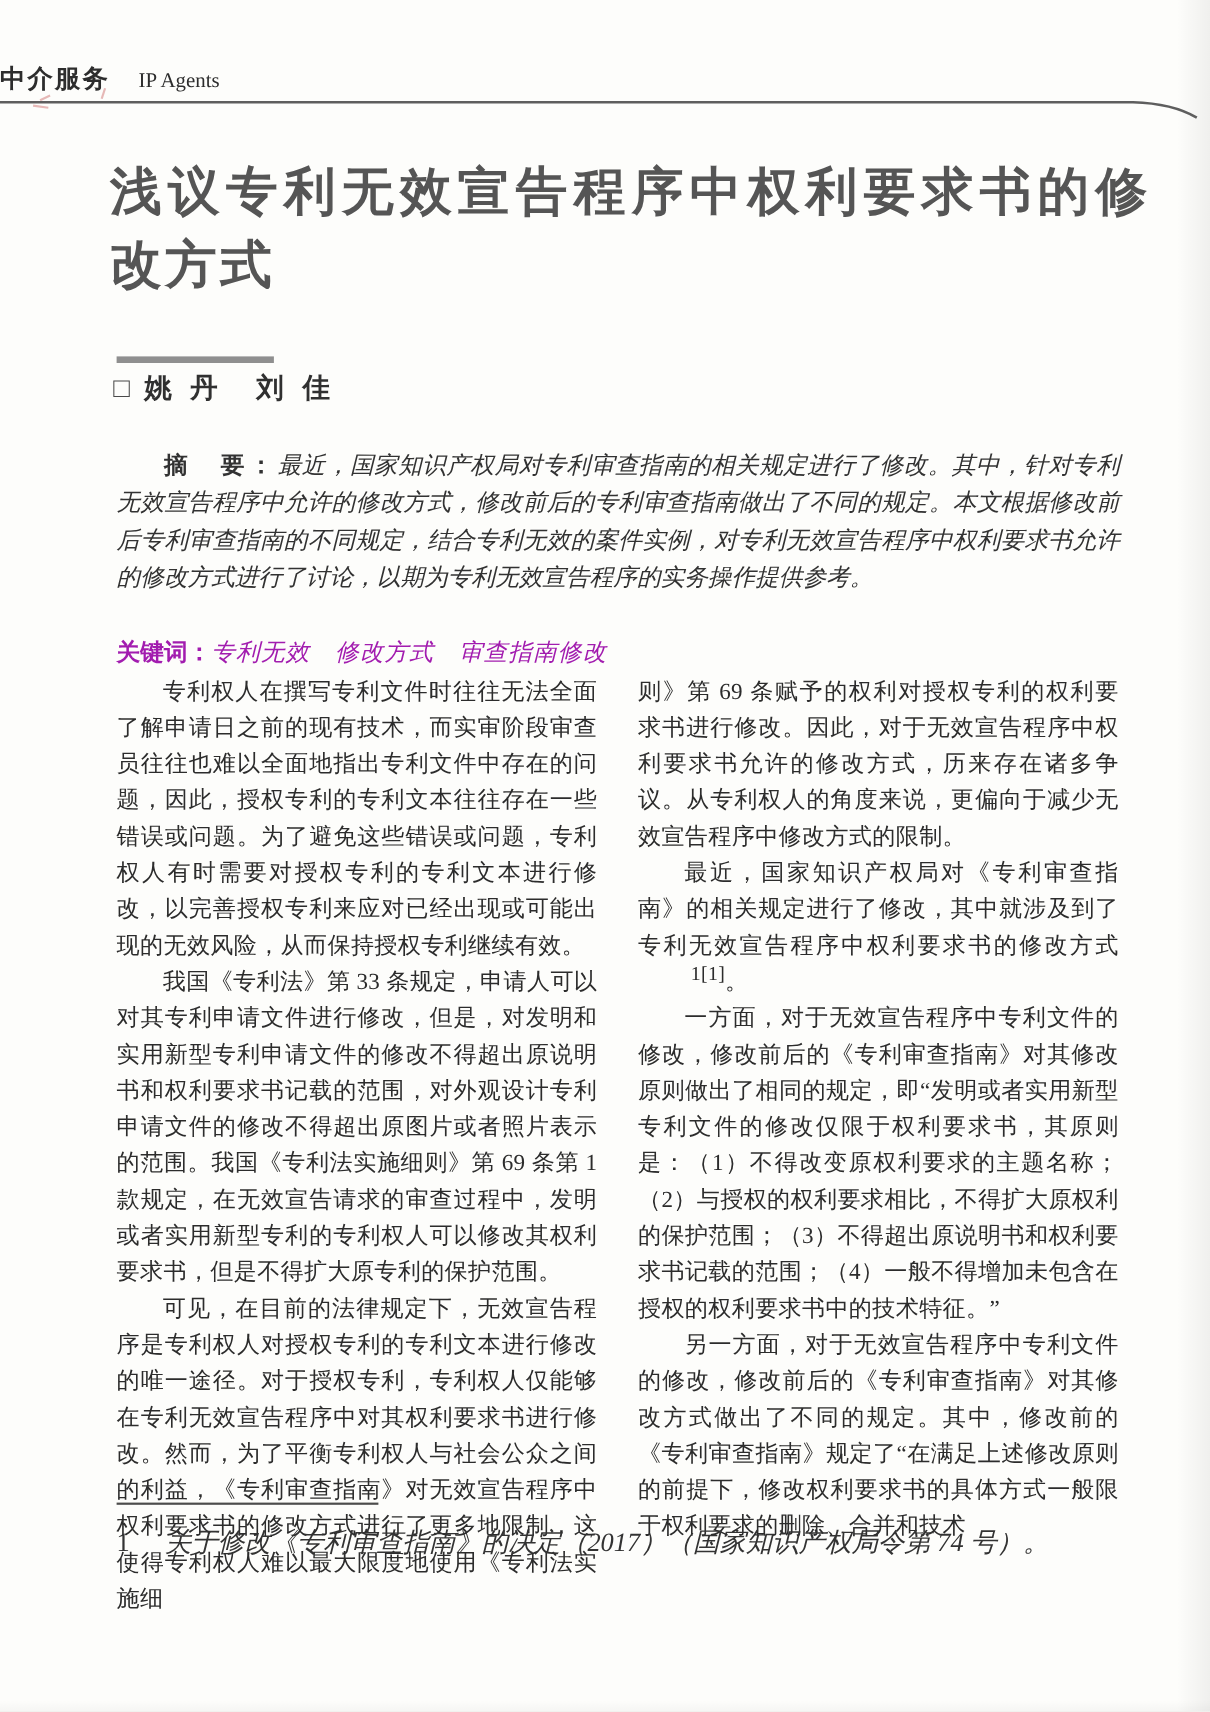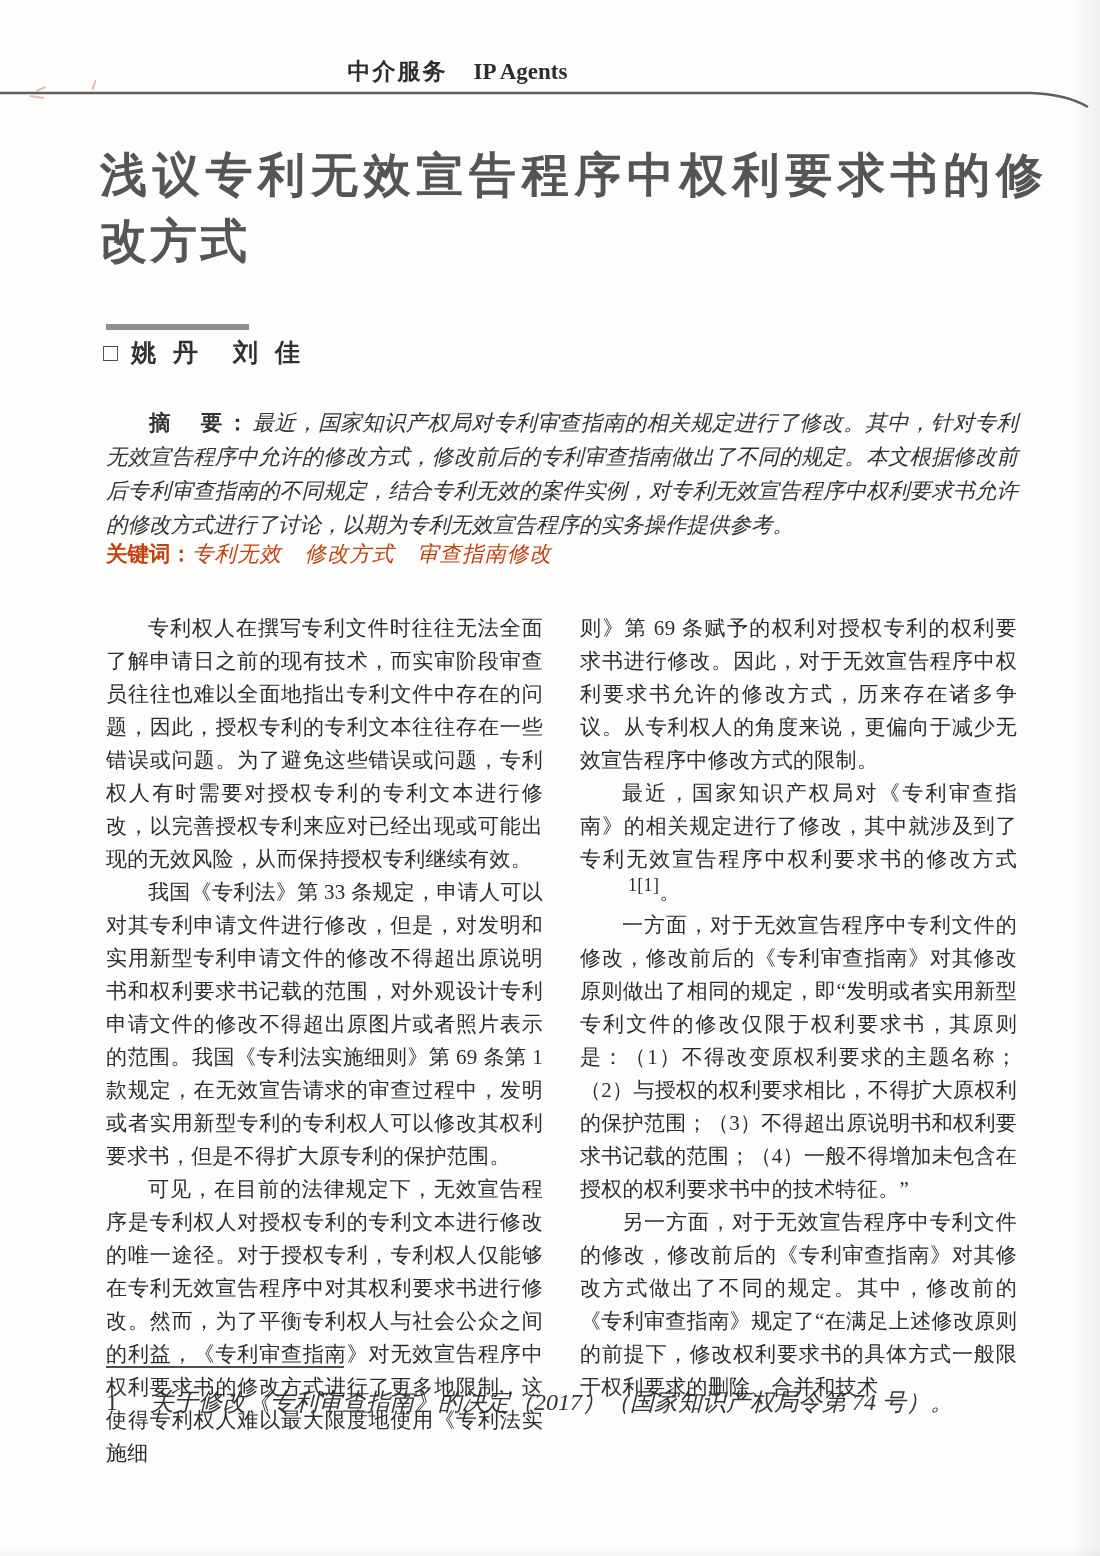--- a/index.html
+++ b/index.html
@@ -17,48 +17,48 @@
     background:linear-gradient(to right,rgba(0,0,0,0),rgba(0,0,0,0.055));}
   .scan-shade-bottom{position:absolute;left:0;right:0;bottom:0;height:10px;
     background:linear-gradient(to bottom,rgba(0,0,0,0),rgba(0,0,0,0.03));}
   
   .red-mark{position:absolute;background:rgba(195,80,80,.40);}
   .red-mark.m1{left:36px;top:88px;width:10px;height:2px;transform:rotate(-25deg);}
   .red-mark.m2{left:30px;top:96px;width:14px;height:2px;transform:rotate(8deg);}
   .red-mark.m3{left:93px;top:80px;width:2px;height:10px;transform:rotate(18deg);}
 
   
-  .header{position:absolute;left:0;top:56px;width:915px;text-align:center;}
+  .header{position:absolute;left:0;top:56px;width:915px;text-align:left;}
   .header-inner{display:inline-flex;align-items:baseline;gap:26px;}
   .header-cn{font-family:"Liberation Sans","DejaVu Sans",sans-serif;
     font-weight:700;font-size:23px;color:#2d2d2d;letter-spacing:2px;}
   .header-en{font-family:"Liberation Serif","DejaVu Serif",serif;
-    font-weight:700;font-size:23px;color:#2d2d2d;}
+    font-weight:400;font-size:19px;color:#2d2d2d;}
   .header-rule{position:absolute;left:0;top:90px;width:1096px;height:20px;}
 
   
   .title{position:absolute;left:100px;top:142px;width:946px;
     font-size:47px;line-height:66px;font-weight:700;color:#555;
     letter-spacing:3px;text-align:justify;}
 
   
   .author-bar{position:absolute;left:106px;top:324px;width:143px;height:6px;background:#8f8f8f;}
   .authors{position:absolute;left:103px;top:336px;
     font-family:"Liberation Sans","DejaVu Sans",sans-serif;
     font-weight:700;font-size:25px;color:#303030;letter-spacing:5px;}
   .author-marker{font-weight:400;color:#4a4a4a;margin-right:8px;}
 
   
   .abstract{position:absolute;left:106px;top:406px;width:912px;
     font-size:21.5px;line-height:34px;text-align:justify;
     font-style:italic;color:#323232;text-indent:2em;}
   .abstract .label{font-style:normal;font-weight:700;
     font-family:Liberation Serif, serif;letter-spacing:4px;margin-top:35px;}
-  .keywords{position:absolute;left:106px;top:539px;width:912px;
-    font-size:21.5px;color:#c2410c;}
+  .keywords{position:absolute;left:106px;top:578px;width:912px;
+    font-size:21.5px;color:#a21caf;}
   .keywords .label{font-weight:700;font-style:normal;
     font-family:"Liberation Sans","DejaVu Sans",sans-serif;}
   .keywords .terms{font-style:italic;letter-spacing:1px;}
 
   
   .col{position:absolute;top:612px;width:437px;
     font-size:21px;line-height:33px;text-align:justify;color:#2c2c2c;
     letter-spacing:0.3px;}
   .col-left{left:106px;}
   .col-right{left:580px;}

